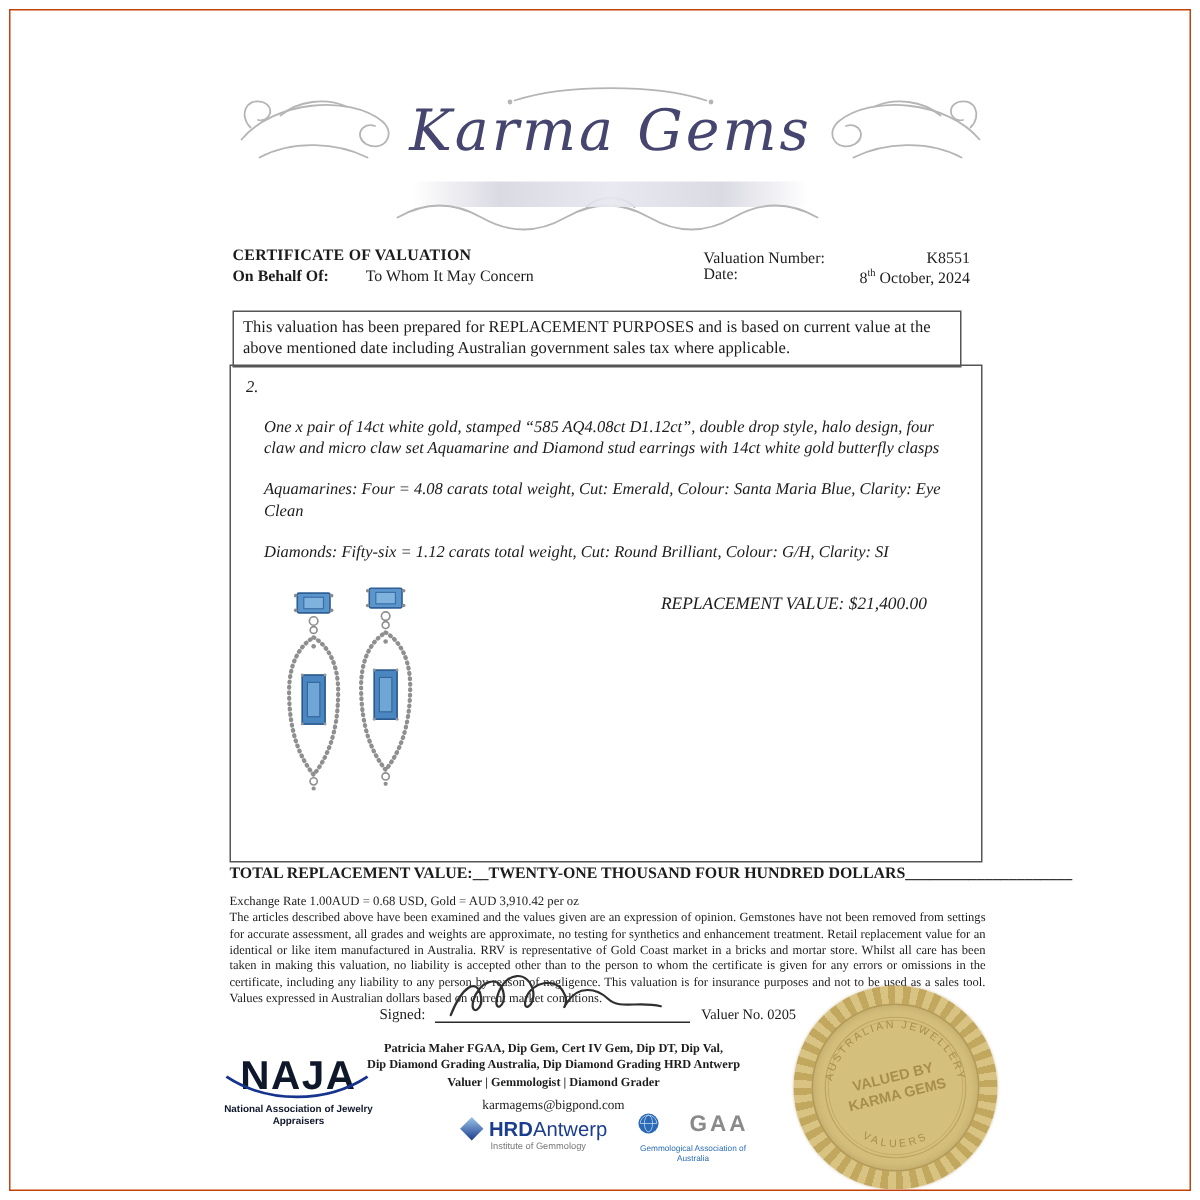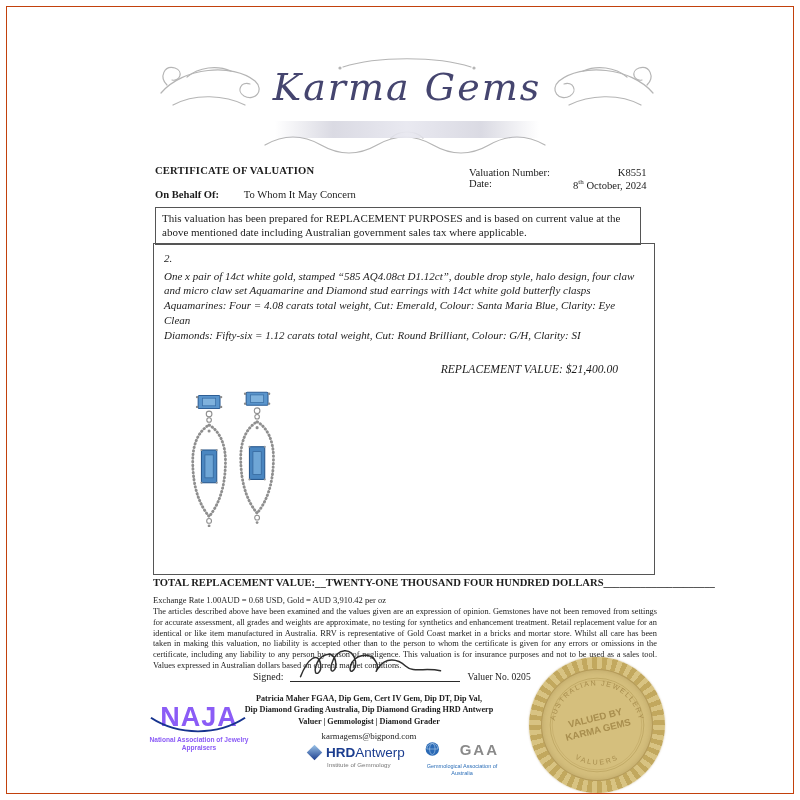--- a/index.html
+++ b/index.html
@@ -12,57 +12,57 @@
   .brand-script { position:absolute; top:12px; width:100%; text-align:center;
     font-family:"DejaVu Serif", serif; font-style:italic; font-size:38px; letter-spacing:2px; color:#45456f; }
   .brand-band { position:absolute; top:68px; left:128px; width:264px; height:17px;
     background:linear-gradient(90deg, rgba(200,200,212,0), rgba(188,188,204,.55) 22%, rgba(232,232,240,.95) 50%, rgba(188,188,204,.55) 78%, rgba(200,200,212,0)); }
   .brand-sub { position:absolute; top:69px; width:100%; text-align:center; text-indent:8px;
     font-family:"Liberation Sans", sans-serif; font-size:13px; letter-spacing:8px; color:#45456f; }
 
   
   .ci-left { position:absolute; top:158px; left:148px; font-size:10.6px; }
   .ci-title { font-weight:bold; letter-spacing:.2px; }
-  .ci-behalf { margin-top:13px; }
+  .ci-behalf { margin-top:3px; }
   .ci-behalf .lbl { font-weight:bold; }
   .ci-behalf .val { margin-left:22px; }
   .ci-right { position:absolute; top:160px; left:462px; font-size:10.6px; }
   .ci-right .row { display:flex;justify-content:space-between; }
   .ci-right .lbl { width:104px; }
   sup { font-size:7px; }
 
   .purpose { position:absolute; top:200px; left:148px; width:486px; box-sizing:border-box;
     border:1px solid #555; padding:3px 6px 4px; font-size:11px; line-height:1.3; }
 
   
   .itembox { position:absolute; top:236px; left:146px; width:502px; height:332px; box-sizing:border-box;
     border:1px solid #555; padding:7px 10px; font-style:italic; font-size:11px; line-height:1.34; }
   .item-no { margin-bottom:3px; }
-  .itembox p { margin:0; }
+  .itembox p { margin:12px; }
   .rv { margin-top:20px; text-align:right; padding-right:26px; font-size:11.6px; }
   .earrings { position:absolute; left:30px; top:146px; width:96px; height:auto; }
 
   
   .total { position:absolute; top:570px; left:146px; width:504px; font-weight:bold; font-size:10.6px; white-space:nowrap; }
   .exchange { position:absolute; top:588px; left:146px; font-size:8.5px; }
   .disclaimer { position:absolute; top:600px; left:146px; width:504px; font-size:8.35px; line-height:1.29; text-align:justify; }
 
   
   .signed { position:absolute; top:660px; left:246px; display:flex; align-items:flex-end; font-size:10px; }
   .sig-line { position:relative; display:inline-block; width:170px; border-bottom:1px solid #2a2a2a; height:14px; margin-left:6px; }
   .sig-scribble { position:absolute; left:8px; bottom:-3px; width:150px; height:36px; }
   .valuer-no { margin-left:8px; font-size:9.6px; }
 
   .valuer-block { position:absolute; top:686px; left:246px; width:232px; display:flex; flex-direction:column; align-items:center;
     font-size:8.2px; font-weight:bold; line-height:1.4; }
   .valuer-block .ln { white-space:nowrap; }
   .valuer-email { font-weight:normal; font-size:8.8px; margin-top:3px; }
 
   
-  .naja { position:absolute; top:696px; left:140px; width:104px; text-align:center; color:#8b5cf6; font-family:"Liberation Sans", sans-serif; }
+  .naja { position:absolute; top:696px; left:140px; width:104px; text-align:center; color:#0f172a; font-family:"Liberation Sans", sans-serif; }
   .naja-word { position:relative; font-size:27px; font-weight:bold; letter-spacing:1px; line-height:1.1; }
   .naja-arc { position:absolute; left:2px; top:13px; width:98px; height:18px; }
   .naja-caption { margin-top:3px; font-size:6.6px; font-weight:bold; line-height:1.3; }
 
   .hrd { position:absolute; top:738px; left:302px; font-family:Liberation Sans, sans-serif; }
   .hrd-row { display:flex; align-items:center; }
   .hrd-diamond { width:11px; height:11px; transform:rotate(45deg); background:linear-gradient(135deg,#9cc4e8,#1b3d8f); margin-right:6px; }
   .hrd-name { font-size:13.5px; color:#1b3d8f; }
   .hrd-name b { font-weight:bold; }
   .hrd-caption { font-size:6.2px; color:#777; margin-left:18px; margin-top:1px; }

